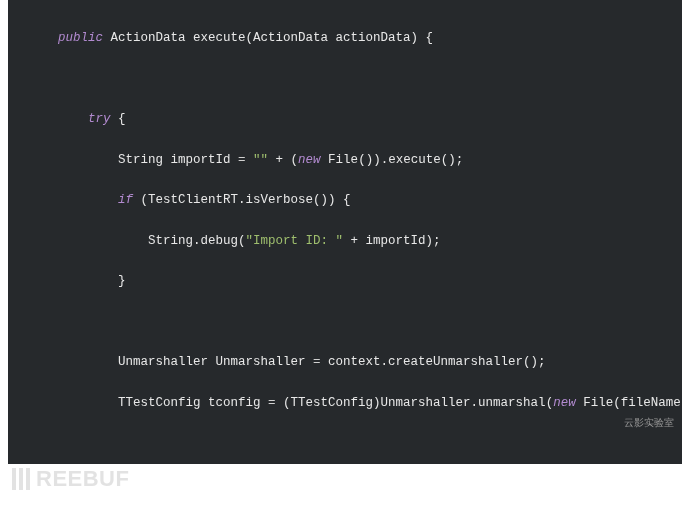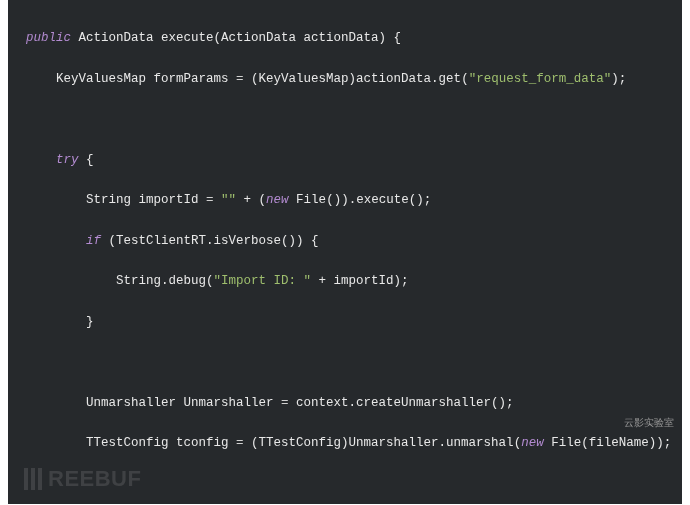--- a/index.html
+++ b/index.html
@@ -16,21 +16,21 @@
   .code-block {
     background: #26292c;
     color: #e8e8e8;
     padding: 8px 0 10px 0;
     white-space: pre;
     overflow: hidden;
   }
   .code-block-top {
     margin: 0 8px;
   }
-  .line { padding-left: 18px; }
+  .line { padding-left: 18px; margin-left: 32px; }
   .kw-italic { color: #b38bd1; font-style: italic; }
   .fn { color: #e8e8e8; }
   .str { color: #9fbf6e; }
   .op { color: #d1d1d1; }
   .watermark-label {
     position: absolute;
     right: 16px;
     top: 415px;
     font-family: "Microsoft YaHei", Arial, sans-serif;
     font-size: 10px;
@@ -41,41 +41,39 @@
     left: 12px;
     bottom: 8px;
     font-family: Arial, sans-serif;
     font-weight: 800;
     font-size: 22px;
     color: rgba(140,140,140,0.25);
     letter-spacing: 0.5px;
     display: flex;
     align-items: center;
     gap: 2px;
-    margin-left: 12px;
   }
   .watermark-logo .bars {
     display: inline-flex;
     flex-direction: row;
     gap: 3px;
     margin-right: 4px;
   }
   .watermark-logo .bars span {
     display: inline-block;
     width: 4px;
     height: 22px;
     background: rgba(140,140,140,0.25);
   }
 </style>
 </head>
 <body>
 
 <div class="code-block code-block-top">
 <div class="line"><span class="kw-italic">public</span><span> ActionData </span><span class="fn">execute</span><span>(ActionData actionData) {</span></div>
-<div class="line"><span>    KeyValuesMap formParams </span><span class="op">=</span><span> (KeyValuesMap)actionData.</span><span class="fn">get</span><span>(</span><span class="str">"request_form_data"</span><span>);</span></div>
 <div class="line"><span></span>&nbsp;</div>
 <div class="line"><span>    </span><span class="kw-italic">try</span><span> {</span></div>
 <div class="line"><span>        String importId </span><span class="op">=</span><span class="str"> ""</span><span> + (</span><span class="kw-italic">new</span><span> </span><span class="fn">File</span><span>()).</span><span class="fn">execute</span><span>();</span></div>
 <div class="line"><span>        </span><span class="kw-italic">if</span><span> (TestClientRT.</span><span class="fn">isVerbose</span><span>()) {</span></div>
 <div class="line"><span>            String.</span><span class="fn">debug</span><span>(</span><span class="str">"Import ID: "</span><span> + importId);</span></div>
 <div class="line"><span>        }</span></div>
 <div class="line"><span></span>&nbsp;</div>
 <div class="line"><span>        Unmarshaller Unmarshaller </span><span class="op">=</span><span> context.</span><span class="fn">createUnmarshaller</span><span>();</span></div>
 <div class="line"><span>        TTestConfig tconfig </span><span class="op">=</span><span> (TTestConfig)Unmarshaller.</span><span class="fn">unmarshal</span><span>(</span><span class="kw-italic">new</span><span> </span><span class="fn">File</span><span>(fileName));</span></div>
 

